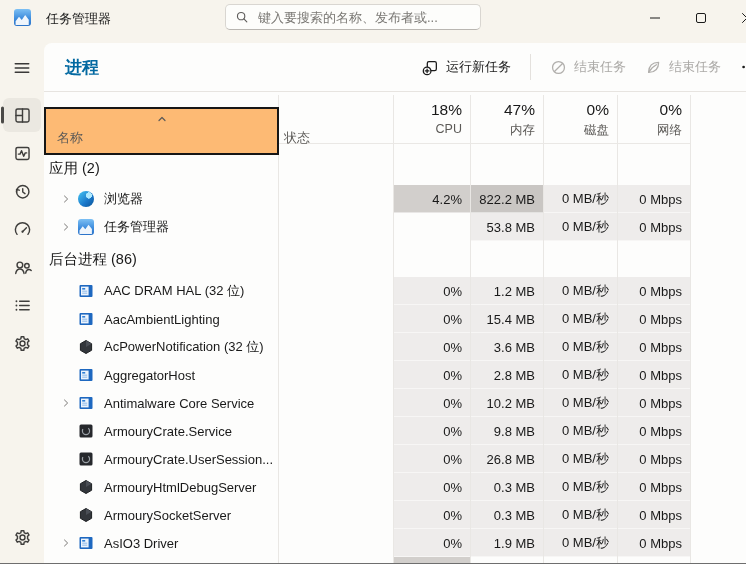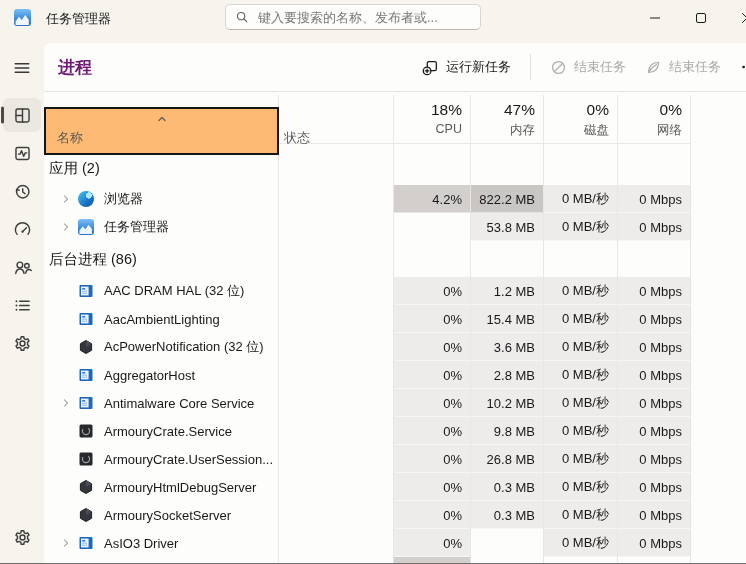--- a/index.html
+++ b/index.html
@@ -36,21 +36,21 @@
   .nav-item .indicator{display:none;}
   .nav-item.selected .indicator{display:block;position:absolute;left:1px;top:50%;transform:translateY(-50%);
     width:3px;height:17px;border-radius:2px;background:var(--nav-indicator,#4a4947);}
   .nav-item svg,.hamburger svg,.settings-btn svg{position:relative;}
   .settings-btn{position:absolute;left:9px;top:490px;width:26px;height:24px;display:flex;align-items:center;justify-content:center;}
 
   
   .panel{position:absolute;left:44px;top:43px;right:0;bottom:0;background:#fdfdfc;
     border-top-left-radius:8px;border-top-right-radius:8px;}
   .toolbar{position:absolute;top:0;left:0;right:0;height:48px;border-bottom:1px solid #e7e4e0;}
-  .page-title{position:absolute;left:14px;top:13px;font-size:17px;font-weight:700;color:#701a75;}
+  .page-title{position:absolute;left:21px;top:13px;font-size:17px;font-weight:700;color:#0369a1;}
   .toolbar-actions{position:absolute;right:12px;top:0;height:48px;display:flex;align-items:center;gap:19px;}
   .tb-btn{display:flex;align-items:center;gap:7px;font-size:13px;color:#1b1b1b;white-space:nowrap;}
   .tb-btn.disabled{color:#aba9a6;}
   .tb-sep{width:1px;height:26px;background:#e4e1dd;}
 
   
   .table{position:absolute;top:48px;left:0;right:0;bottom:0;}
   .vline{position:absolute;top:4px;bottom:0;width:1px;background:#e9e7e4;}
   .hline{position:absolute;top:52px;left:235px;width:411px;height:1px;background:#eae8e5;}
   .name-header{position:absolute;left:0;top:16px;width:235px;height:48px;box-sizing:border-box;
@@ -429,20 +429,21 @@
               </svg></span>
             <span class="picon"><svg width="16" height="16" viewBox="0 0 16 16">
                 <rect x="1.5" y="2" width="13" height="12" rx="1" fill="#1e68c0"></rect>
                 <rect x="3" y="3.6" width="7.6" height="8.8" fill="#edf4fc"></rect>
                 <rect x="4.2" y="5" width="3" height="1.6" fill="#2f7fd6"></rect>
                 <rect x="4.2" y="7.6" width="5" height="1.2" fill="#9cc3ec"></rect>
                 <rect x="4.2" y="9.6" width="5" height="1.2" fill="#9cc3ec"></rect>
               </svg></span>
             <span class="pname">AsIO3 Driver</span>
             <div class="cell heat-low" style="left: 350px; width: 76px;">0%</div>
+            <div class="cell heat-low" style="left: 427px; width: 72px;">1.9 MB</div>
             <div class="cell heat-low" style="left: 500px; width: 73px;">0 MB/秒</div>
             <div class="cell heat-low" style="left: 574px; width: 72px;">0 Mbps</div>
           </div>
           <div class="prow partial" style="height: 7px;">
             <div class="cell heat-mid" style="left: 350px; width: 76px;"></div>
             <div class="cell heat-none" style="left: 427px; width: 72px; background: transparent;"></div>
             <div class="cell heat-none" style="left: 500px; width: 73px; background: transparent;"></div>
             <div class="cell heat-none" style="left: 574px; width: 72px; background: transparent;"></div>
           </div>
         </div>

